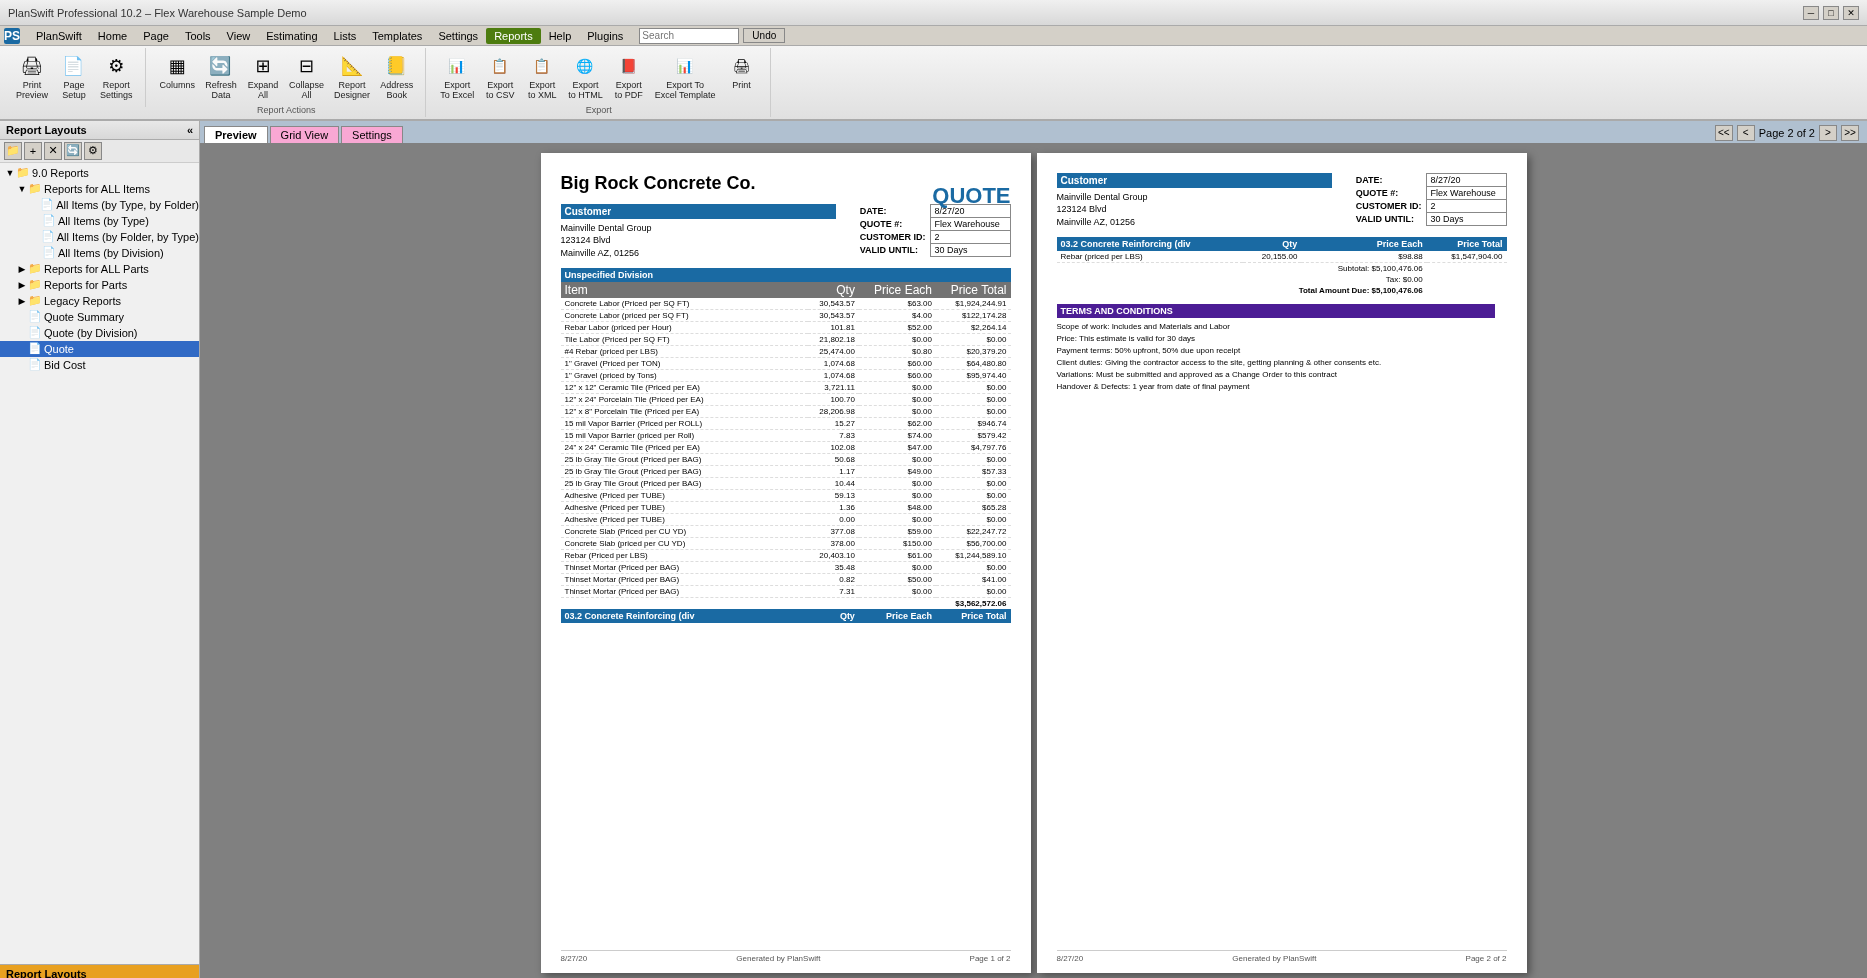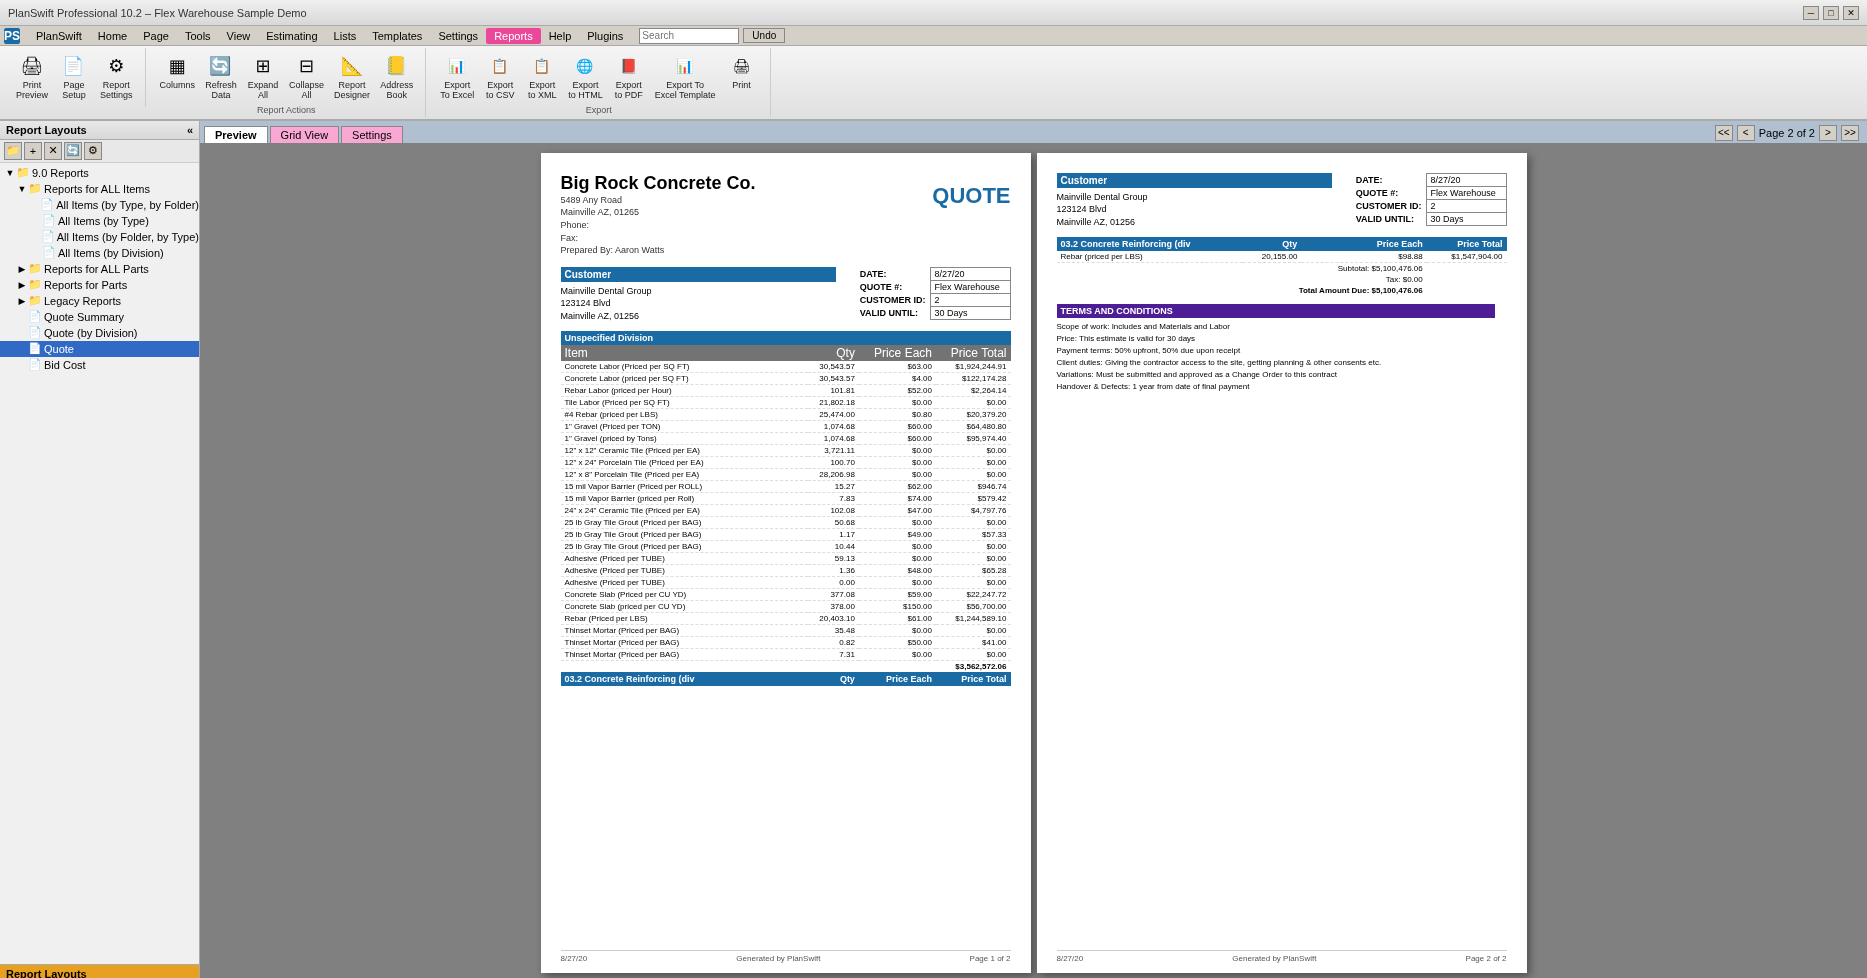--- a/index.html
+++ b/index.html
@@ -9,21 +9,21 @@
     #titlebar { background: linear-gradient(to bottom, #f0f0f0, #d8d8d8); height: 26px; display: flex; align-items: center; justify-content: space-between; padding: 0 8px; border-bottom: 1px solid #aaa; }
     #titlebar .title { font-size: 11px; color: #333; }
     #titlebar .win-controls { display: flex; gap: 4px; }
     #titlebar .win-btn { width: 16px; height: 14px; border: 1px solid #888; background: #d4d0c8; font-size: 9px; cursor: pointer; display: flex; align-items: center; justify-content: center; }
 
     
     #menubar { background: #d4d0c8; height: 20px; display: flex; align-items: center; padding: 0 4px; border-bottom: 1px solid #aaa; }
     #menubar .logo { display: flex; align-items: center; margin-right: 8px; }
     #menubar .logo-icon { width: 16px; height: 16px; background: #1a6aa3; border-radius: 2px; display: flex; align-items: center; justify-content: center; }
     .menu-item { padding: 2px 8px; font-size: 11px; color: #000; cursor: pointer; border-radius: 2px; }
-    .menu-item.active { background: #ec4899; color: white; }
+    .menu-item.active { background: #4d7c0f; color: white; }
     .search-box { margin-left: 8px; }
     .search-box input { width: 100px; height: 16px; border: 1px solid #888; font-size: 10px; padding: 0 2px; }
     .undo-btn { margin-left: 4px; padding: 1px 8px; background: #d4d0c8; border: 1px solid #888; font-size: 10px; cursor: pointer; }
 
     
     #ribbon { background: linear-gradient(to bottom, #f5f5f5, #e0e0e0); border-bottom: 2px solid #aaa; padding: 2px 4px; display: flex; flex-direction: column; }
     .ribbon-content { display: flex; align-items: flex-start; gap: 2px; }
     .ribbon-group { display: flex; flex-direction: column; align-items: center; border-right: 1px solid #ccc; padding: 2px 8px; min-width: 60px; }
     .ribbon-group-label { font-size: 9px; color: #555; margin-top: 2px; }
     .ribbon-btns { display: flex; gap: 2px; align-items: flex-start; }
@@ -344,27 +344,20 @@
         <div class="page-nav-btn">&gt;</div>
         <div class="page-nav-btn">&gt;&gt;</div>
       </div>
     </div>
 
     <div id="doc-viewer">
 
       <div class="page">
         <div class="company-header">
           <div class="company-name">Big Rock Concrete Co.</div>
-          <div class="company-addr">
-            5489 Any Road<br>
-            Mainville AZ, 01265<br>
-            Phone:<br>
-            Fax:<br>
-            Prepared By: Aaron Watts
-          </div>
         </div>
         <div class="quote-label">QUOTE</div>
 
         <div class="customer-block">
           <div class="customer-left">
             <div class="customer-header-blue">Customer</div>
             <div class="customer-info">
               Mainville Dental Group<br>
               123124 Blvd<br>
               Mainville AZ, 01256

